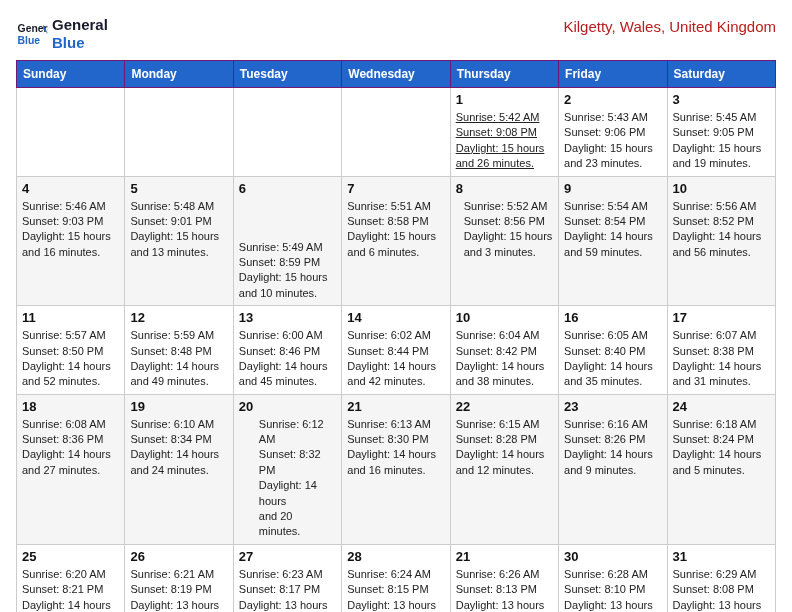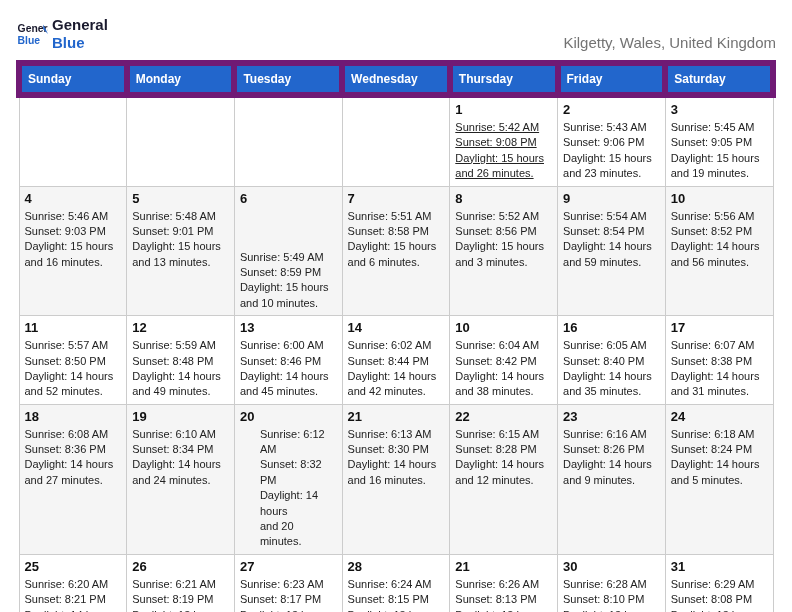--- a/index.html
+++ b/index.html
@@ -29,36 +29,36 @@
       text-align: right;
     }
     .month-title {
       font-size: 36px;
       font-weight: bold;
       color: #1a1a2e;
       line-height: 1.1;
     }
     .location {
       font-size: 15px;
-      color: #737373;
-      margin-top: 18px;
+      color: #b91c1c;
+      margin-top: 2px;
     }
     .calendar {
       width: 100%;
       border-collapse: collapse;
       font-size: 11px;
     }
     .calendar th {
       background: #2266cc;
       color: #fff;
       text-align: left;
       padding: 6px 6px;
       font-size: 12px;
       font-weight: bold;
-      border: 6px solid #701a75;
+      border: 1px solid #701a75;
     }
     .calendar td {
       border: 1px solid #ccc;
       vertical-align: top;
       padding: 4px 5px;
       width: 14.28%;
       min-height: 80px;
       background: #fff;
     }
     .calendar tr:nth-child(even) td {
@@ -187,21 +187,21 @@
         </td>
         <td>
           <div class="day-number">7</div>
           <div class="day-info" style="white-space: pre-line;">Sunrise: 5:51 AM
 Sunset: 8:58 PM
 Daylight: 15 hours
 and 6 minutes.</div>
         </td>
         <td>
           <div class="day-number">8</div>
-          <div class="day-info" style="white-space: pre-line;">Sunrise: 5:52 AM
+          <div class="day-info" style="white-space: pre-line; margin-left: 8px;">Sunrise: 5:52 AM
 Sunset: 8:56 PM
 Daylight: 15 hours
 and 3 minutes.</div>
         </td>
         <td>
           <div class="day-number">9</div>
           <div class="day-info" style="white-space: pre-line;">Sunrise: 5:54 AM
 Sunset: 8:54 PM
 Daylight: 14 hours
 and 59 minutes.</div>

